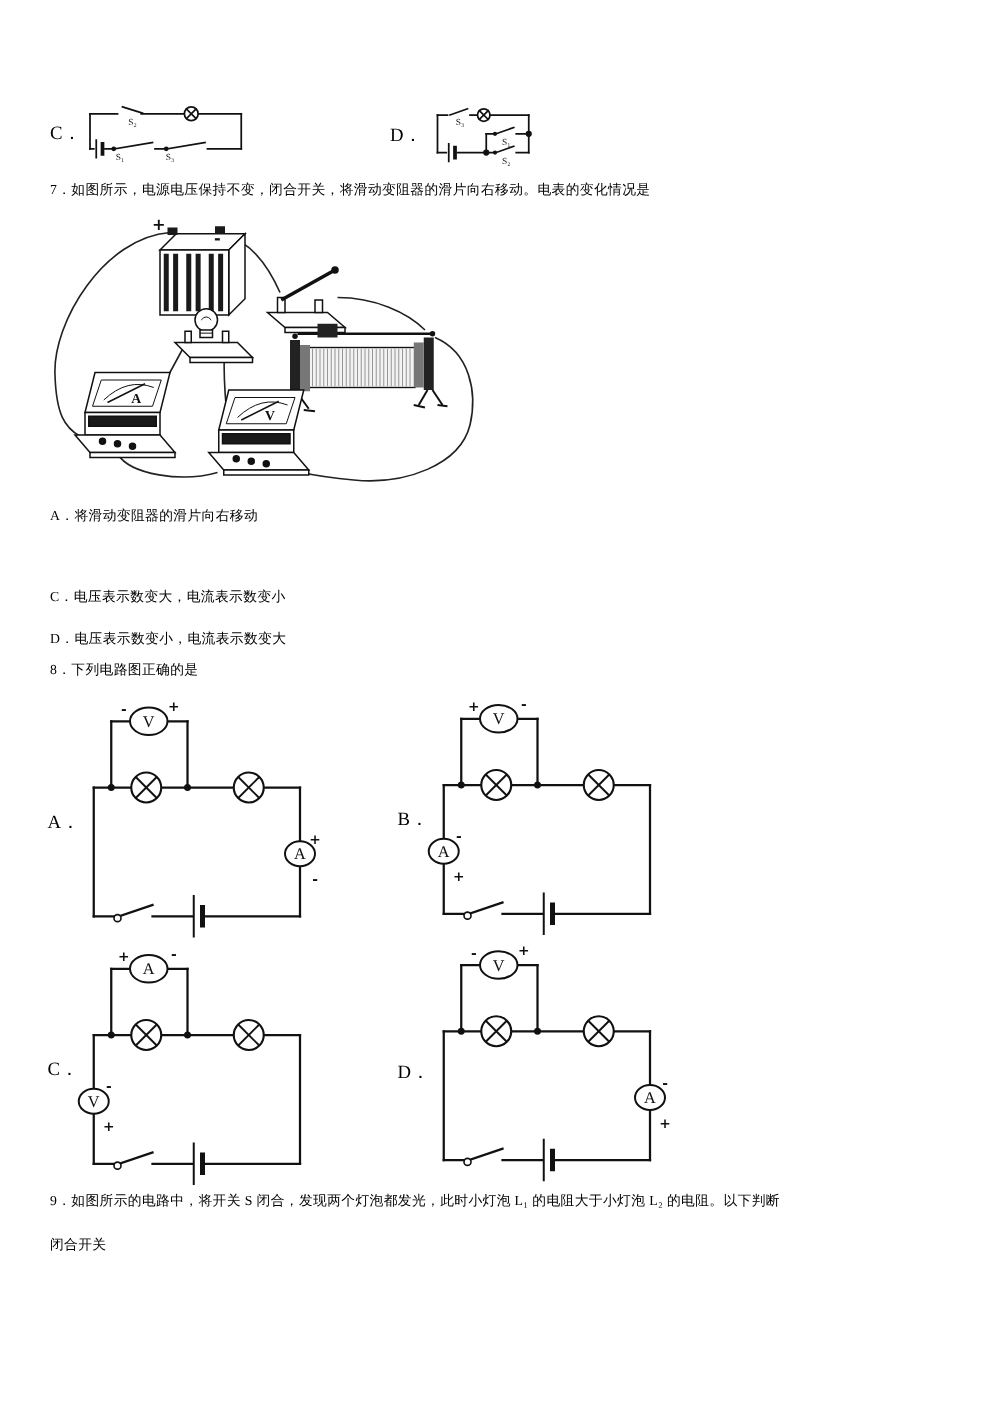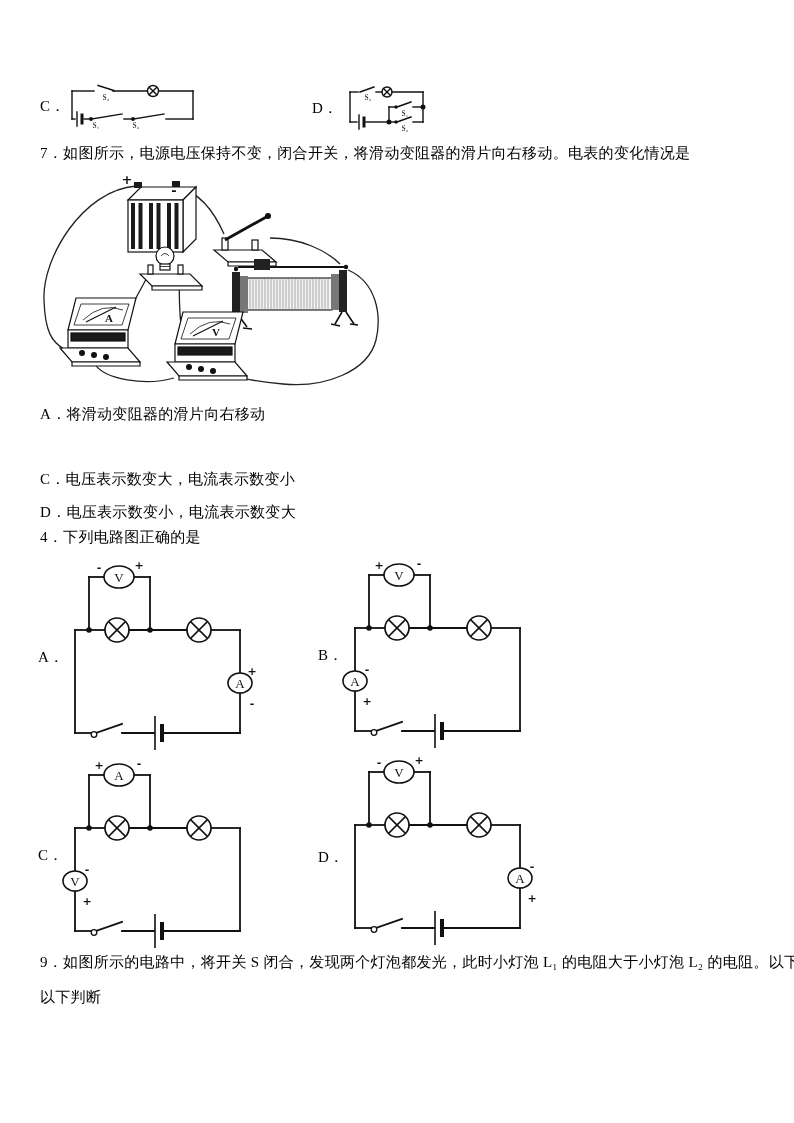--- a/index.html
+++ b/index.html
@@ -1,20 +1,20 @@
 <!DOCTYPE html>
 <html><head>
 <meta charset="utf-8">
 <style>
   html,body{margin:0;padding:0;background:#fff;}
   .page{position:relative;width:794px;height:1123px;background:#fff;overflow:hidden;
         font-family:"Liberation Serif","DejaVu Sans",serif;color:#000;}
   .abs{position:absolute;}
   .lbl{position:absolute;font-size:15px;white-space:nowrap;}
-  .txt{position:absolute;font-size:15px;white-space:nowrap;letter-spacing:.3px;font-family:Liberation Serif, serif;}
+  .txt{position:absolute;font-size:11px;white-space:nowrap;letter-spacing:.3px;font-family:Liberation Serif, serif;}
   svg text{fill:#111;}
   .scl{font-size:7.5px;text-anchor:middle;font-family:"Liberation Serif",serif;}
   .mt{font-size:13px;text-anchor:middle;font-family:"Liberation Serif",serif;}
   .sg{font-size:11px;font-weight:bold;text-anchor:middle;font-family:"DejaVu Sans",sans-serif;}
   .pt{font-size:13px;font-weight:bold;text-anchor:middle;font-family:"DejaVu Sans",sans-serif;}
   .pm{font-size:11px;font-weight:bold;text-anchor:middle;font-family:"Liberation Serif",serif;}
 </style>
 </head>
 <body>
 
@@ -213,21 +213,21 @@
         <circle cx="173" cy="197" r="2.4" fill="#111"></circle>
         <circle cx="185" cy="199" r="2.4" fill="#111"></circle>
     </g>
     <text class="pm" x="188" y="164">V</text>
   </svg>
 
   <div class="txt" style="left:40px;top:405px">A．将滑动变阻器的滑片向右移动</div>
   <div class="txt" style="left:40px;top:470px">C．电压表示数变大，电流表示数变小</div>
   <div class="txt" style="left:40px;top:503px">D．电压表示数变小，电流表示数变大</div>
 
-  <div class="txt" style="left:40px;top:528px">4．下列电路图正确的是</div>
+  <div class="txt" style="left:40px;top:528px">8．下列电路图正确的是</div>
 
   <span class="lbl" style="left:38px;top:648px">A．</span>
   <div class="abs" style="left:55px;top:555px"><svg width="205" height="200" viewBox="0 0 205 200">
         <line x1="20" y1="75" x2="50" y2="75" stroke="#111" stroke-width="1.8" stroke-linecap="square"></line>
         <line x1="74" y1="75" x2="132" y2="75" stroke="#111" stroke-width="1.8" stroke-linecap="square"></line>
         <line x1="156" y1="75" x2="185" y2="75" stroke="#111" stroke-width="1.8" stroke-linecap="square"></line>
         <g>
           <circle cx="62" cy="75" r="12" fill="#fff" stroke="#111" stroke-width="1.7"></circle>
           <line x1="53.6" y1="66.6" x2="70.4" y2="83.4" stroke="#111" stroke-width="1.5"></line>
           <line x1="53.6" y1="83.4" x2="70.4" y2="66.6" stroke="#111" stroke-width="1.5"></line>
@@ -412,15 +412,15 @@
         </g>
         <line x1="67" y1="178" x2="99" y2="178" stroke="#111" stroke-width="1.8" stroke-linecap="square"></line>
         <g>
           <line x1="100" y1="161" x2="100" y2="195" stroke="#111" stroke-width="1.6"></line>
           <line x1="107" y1="169" x2="107" y2="187" stroke="#111" stroke-width="4"></line>
         </g>
         <line x1="109" y1="178" x2="185" y2="178" stroke="#111" stroke-width="1.8" stroke-linecap="square"></line>
       </svg></div>
 
   <div class="txt" style="left:40px;top:953px">9．如图所示的电路中，将开关 S 闭合，发现两个灯泡都发光，此时小灯泡 L₁ 的电阻大于小灯泡 L₂ 的电阻。以下判断</div>
-  <div class="txt" style="left:40px;top:988px">以下判断</div>
+  <div class="txt" style="left:40px;top:988px">闭合开关</div>
 
 </div>
 
 </body></html>

